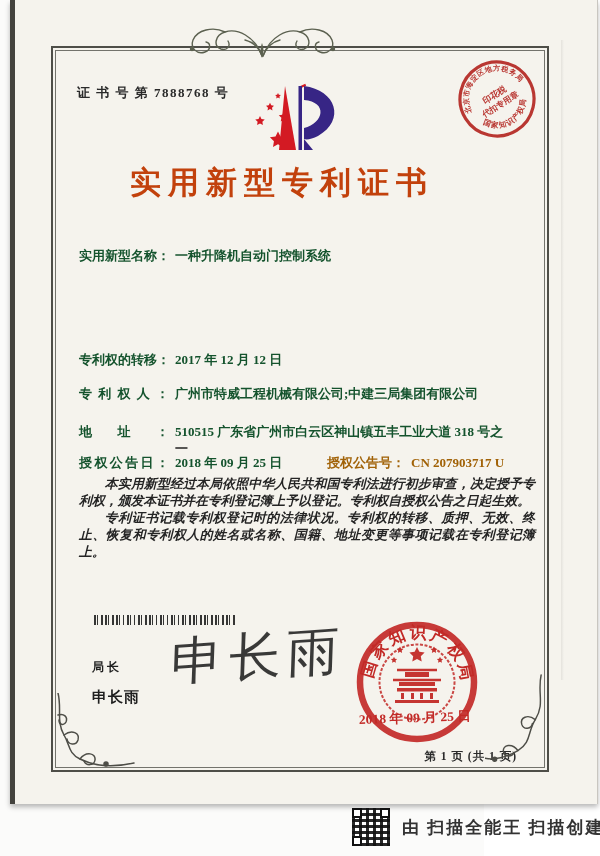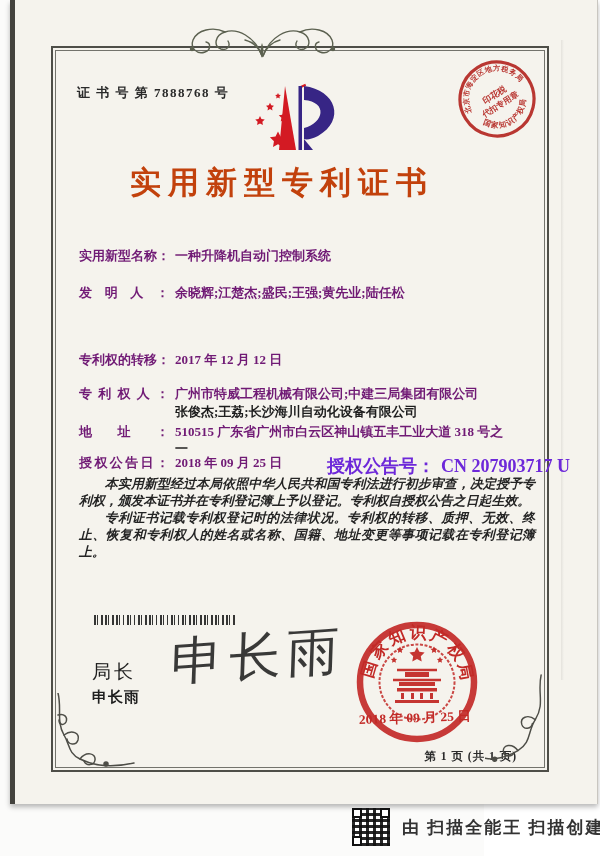--- a/index.html
+++ b/index.html
@@ -33,39 +33,39 @@
   }
   .cert-no{
     position:absolute;left:24px;top:36px;
     font-size:13px;font-weight:700;letter-spacing:1.5px;color:#2a2a2a;white-space:nowrap;
   }
   .logo{position:absolute;left:199px;top:30px;width:95px;height:82px;}
   .title{
     position:absolute;left:0;right:36px;top:114px;text-align:center;
     font-size:31px;font-weight:700;letter-spacing:7px;color:#c2410c;white-space:nowrap;
   }
-  .row{position:absolute;left:26px;font-size:13px;font-weight:700;color:#701a75;white-space:nowrap;}
+  .row{position:absolute;left:26px;font-size:13px;font-weight:700;color:#14532d;white-space:nowrap;}
   .lab{display:inline-block;width:90px;text-align:justify;text-align-last:justify;vertical-align:top;}
   .val{padding-left:6px;}
   .cont{position:absolute;left:122px;font-size:13px;font-weight:700;color:#1d1d1d;white-space:nowrap;}
-  .row2{position:absolute;left:274px;font-size:18px;font-weight:700;color:#6d28d9;white-space:nowrap;text-align:center;}
+  .row2{position:absolute;left:274px;font-size:13px;font-weight:700;color:#a16207;white-space:nowrap;text-align:center;}
   .paras{position:absolute;left:26px;top:428px;width:456px;}
   .paras p{
     margin:0;text-indent:2em;font-size:12.9px;line-height:17px;
     font-weight:600;font-style:italic;color:#242424;text-align:justify;
   }
   .barcode{
     position:absolute;left:41px;top:567px;width:141px;height:10px;
     background:repeating-linear-gradient(90deg,
       #141414 0 2px,#f5f3ed 2px 3px,
       #141414 3px 4px,#f5f3ed 4px 7px,
       #141414 7px 8.5px,#f5f3ed 8.5px 11px);
     opacity:.85;
   }
-  .commissioner-title{position:absolute;left:39px;top:611px;font-size:19px;font-weight:400;letter-spacing:3px;}
+  .commissioner-title{position:absolute;left:39px;top:611px;font-size:12px;font-weight:700;letter-spacing:3px;}
   .commissioner-name{position:absolute;left:39px;top:640px;font-size:15px;font-weight:700;letter-spacing:1px;}
   .signature{
     position:absolute;left:118px;top:574px;
     font-size:52px;font-weight:500;letter-spacing:6px;color:#1e1e1e;
     transform:rotate(-4deg) skewX(-6deg);opacity:.87;white-space:nowrap;
   }
   .big-seal{position:absolute;left:290px;top:560px;width:148px;height:150px;opacity:.95;}
   .tax-stamp{position:absolute;left:402px;top:9px;width:84px;height:84px;transform:rotate(-32deg);opacity:.9;}
   .footer-page{
     position:absolute;left:0;right:30px;top:701px;text-align:right;
@@ -127,30 +127,26 @@
           <path d="M52,8 C84,12 94,42 66,58 C60,61 55,62 52,61 L52,50 C72,45 76,24 52,22 Z"></path>
           <polygon points="52,61 61,72 52,72"></polygon>
         </g>
       </svg>
 
       <div class="title">实用新型专利证书</div>
 
       <div class="row" style="top:199px">
         <span class="lab">实用新型名称：</span><span class="val">一种升降机自动门控制系统</span>
       </div>
-      <div class="row" style="top:236px">
-        <span class="lab">发明人：</span><span class="val">余晓辉;江楚杰;盛民;王强;黄先业;陆任松</span>
-      </div>
       <div class="row" style="top:303px">
         <span class="lab">专利权的转移：</span><span class="val">2017 年 12 月 12 日</span>
       </div>
       <div class="row" style="top:337px">
         <span class="lab">专利权人：</span><span class="val">广州市特威工程机械有限公司;中建三局集团有限公司</span>
       </div>
-      <div class="cont" style="top:355px">张俊杰;王荔;长沙海川自动化设备有限公司</div>
       <div class="row" style="top:375px">
         <span class="lab">地址：</span><span class="val">510515 广东省广州市白云区神山镇五丰工业大道 318 号之</span>
       </div>
       <div class="cont" style="top:392px">一</div>
       <div class="row" style="top:406px">
         <span class="lab">授权公告日：</span><span class="val">2018 年 09 月 25 日</span>
       </div>
       <div class="row2" style="top:406px">
         <span>授权公告号：</span><span class="val">CN 207903717 U</span>
       </div>

